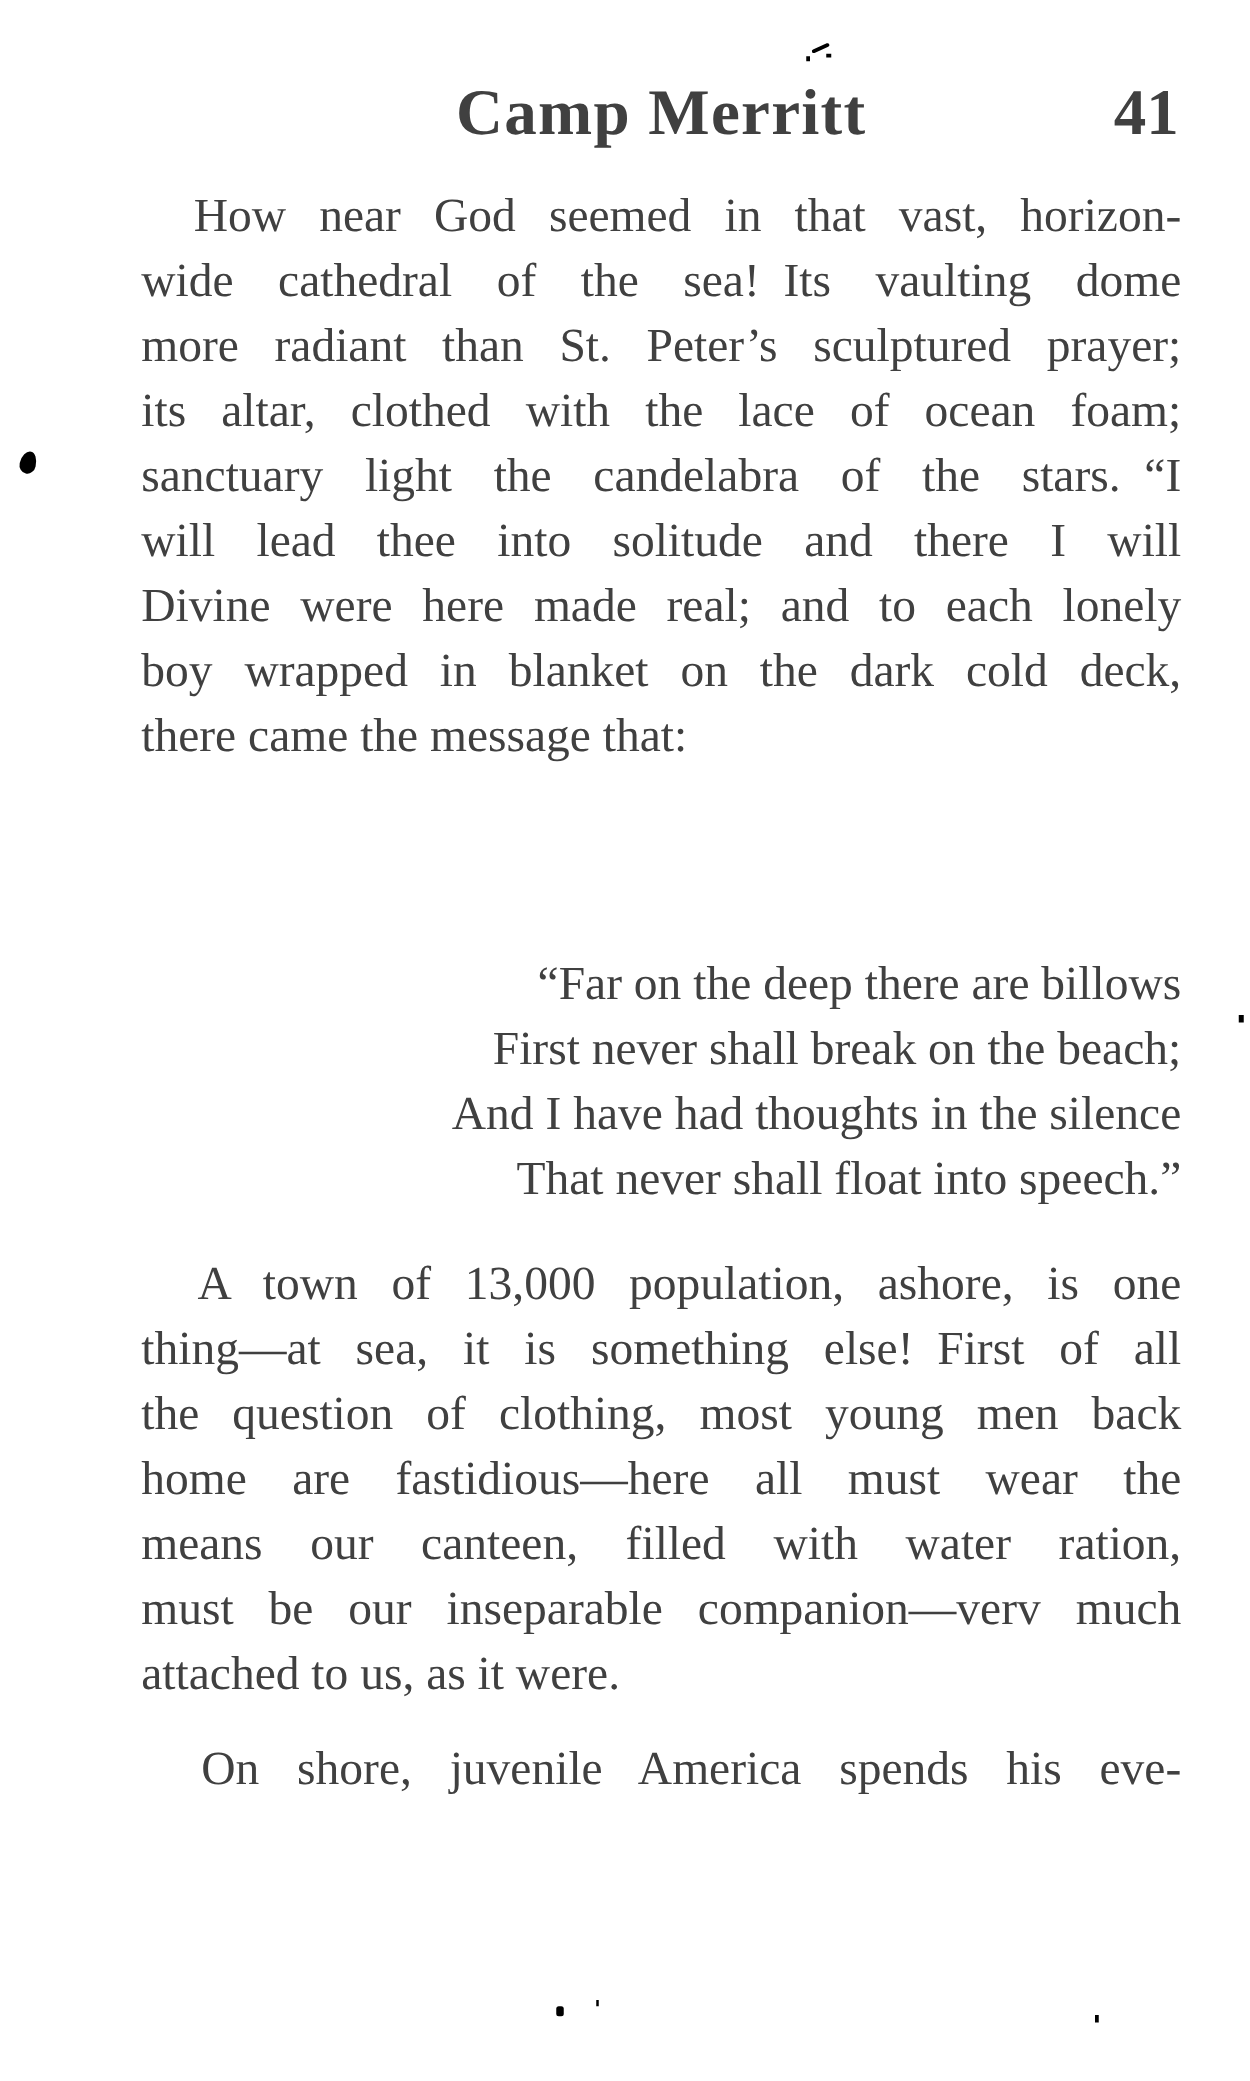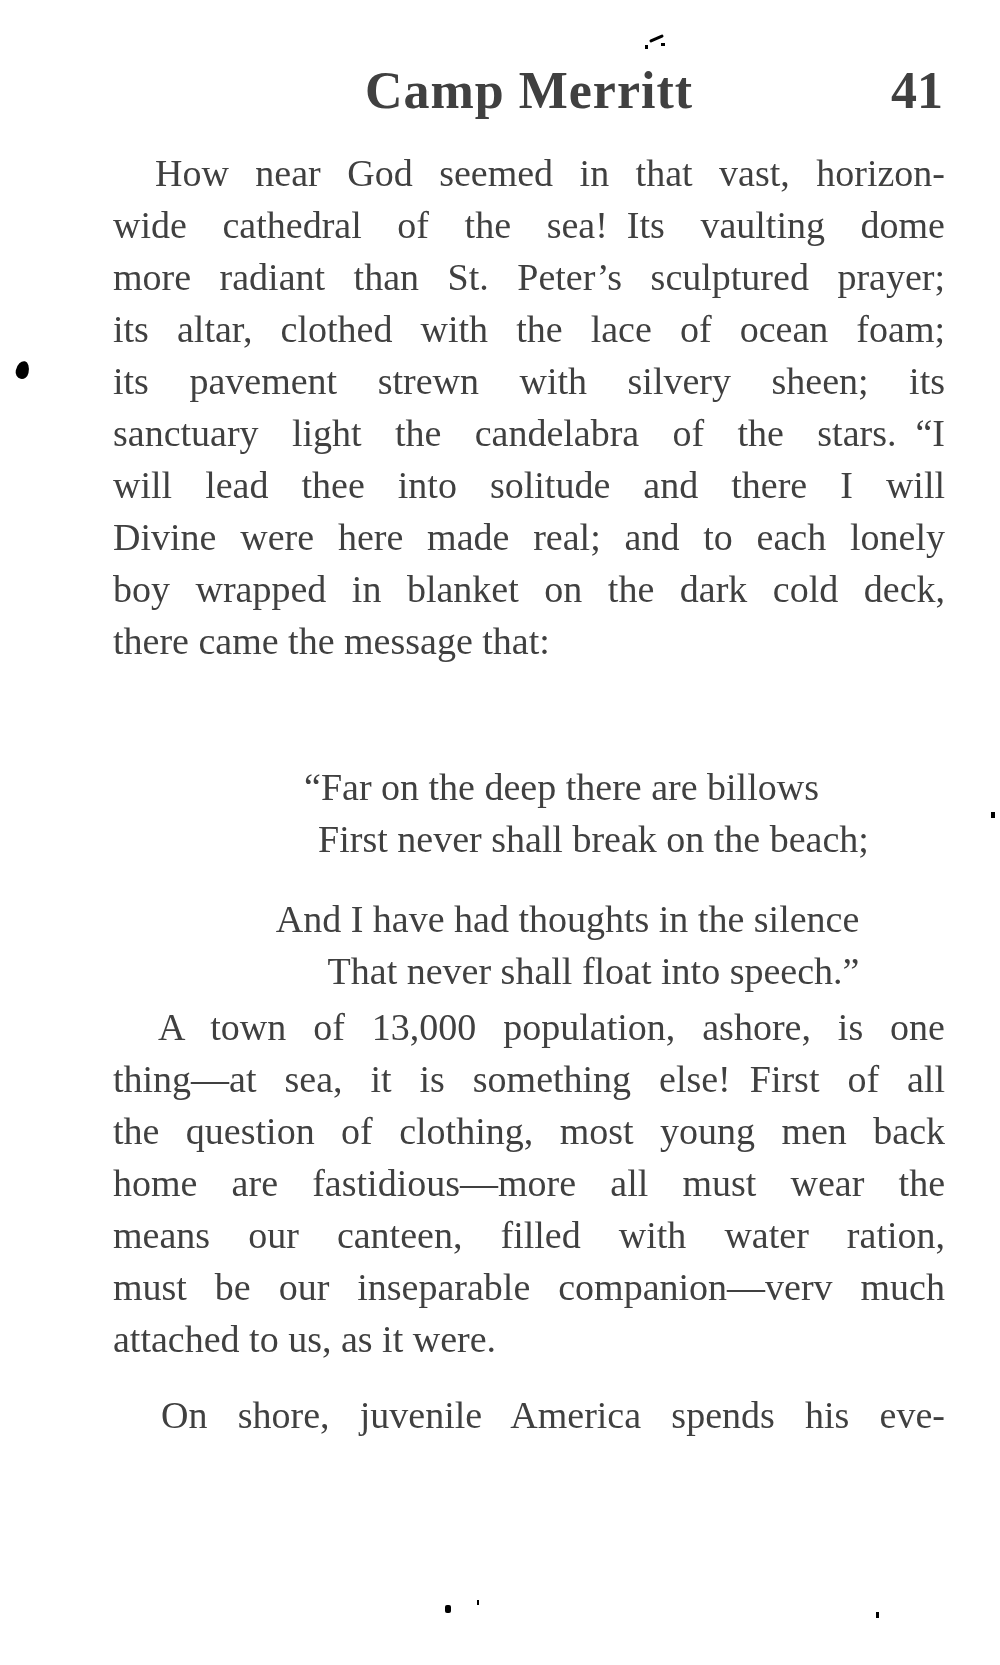--- a/index.html
+++ b/index.html
@@ -58,25 +58,25 @@
     text-align: left;
     text-align-last: left;
   }
   .ln.ind1 { padding-left: 42px; }
   .ln.ind2 { padding-left: 45px; }
   .ln.ind3 { padding-left: 48px; margin-top: 24px; }
   .pln {
     height: 52px;
     line-height: 52px;
     white-space: nowrap;
-    text-align: center;
+    text-align: right;
   }
   .pln.pi1 { padding-left: 65px; }
   .pln.pi2 { padding-left: 129px; }
-  .pln.pi3 { padding-left: 77px; margin-top: 28px; }
+  .pln.pi3 { padding-left: 77px; }
   
   .mark { position: absolute; background: #000; }
   .smudge-wrap { position: absolute; left: 644px; top: 30px; width: 26px; height: 22px; }
   .smudge-stroke {
     position: absolute; left: 5px; top: 7px;
     width: 15px; height: 3px; background: #000;
     transform: rotate(-24deg); border-radius: 2px;
   }
   .smudge-dot1 { position: absolute; left: 1px; top: 15px; width: 3px; height: 4px; background: #000; }
   .smudge-dot2 { position: absolute; left: 17px; top: 13px; width: 4px; height: 3px; background: #000; }
@@ -109,39 +109,38 @@
   <div class="header">
     <div class="running-title">Camp Merritt</div>
     <div class="page-number">41</div>
   </div>
 
   <div class="tblock" style="top:147px">
     <div class="ln ind1">How near God seemed in that vast, horizon-</div>
     <div class="ln">wide cathedral of the sea! Its vaulting dome</div>
     <div class="ln">more radiant than St. Peter’s sculptured prayer;</div>
     <div class="ln">its altar, clothed with the lace of ocean foam;</div>
-    <div class="ln">its pavement strewn with silvery sheen; its</div>
     <div class="ln">sanctuary light the candelabra of the stars. “I</div>
     <div class="ln">will lead thee into solitude and there I will</div>
     <div class="ln">Divine were here made real; and to each lonely</div>
     <div class="ln">boy wrapped in blanket on the dark cold deck,</div>
     <div class="ln lastline">there came the message that:</div>
   </div>
 
   <div class="tblock" style="top:761px">
     <div class="pln pi1">“Far on the deep there are billows</div>
     <div class="pln pi2">First never shall break on the beach;</div>
     <div class="pln pi3">And I have had thoughts in the silence</div>
     <div class="pln pi2">That never shall float into speech.”</div>
   </div>
 
   <div class="tblock" style="top:1001px">
     <div class="ln ind2">A town of 13,000 population, ashore, is one</div>
     <div class="ln">thing—at sea, it is something else! First of all</div>
     <div class="ln">the question of clothing, most young men back</div>
-    <div class="ln">home are fastidious—more all must wear the</div>
+    <div class="ln">home are fastidious—here all must wear the</div>
     <div class="ln">means our canteen, filled with water ration,</div>
     <div class="ln">must be our inseparable companion—verv much</div>
     <div class="ln lastline">attached to us, as it were.</div>
     <div class="ln ind3">On shore, juvenile America spends his eve-</div>
   </div>
 
 </div>
 
 </body></html>

